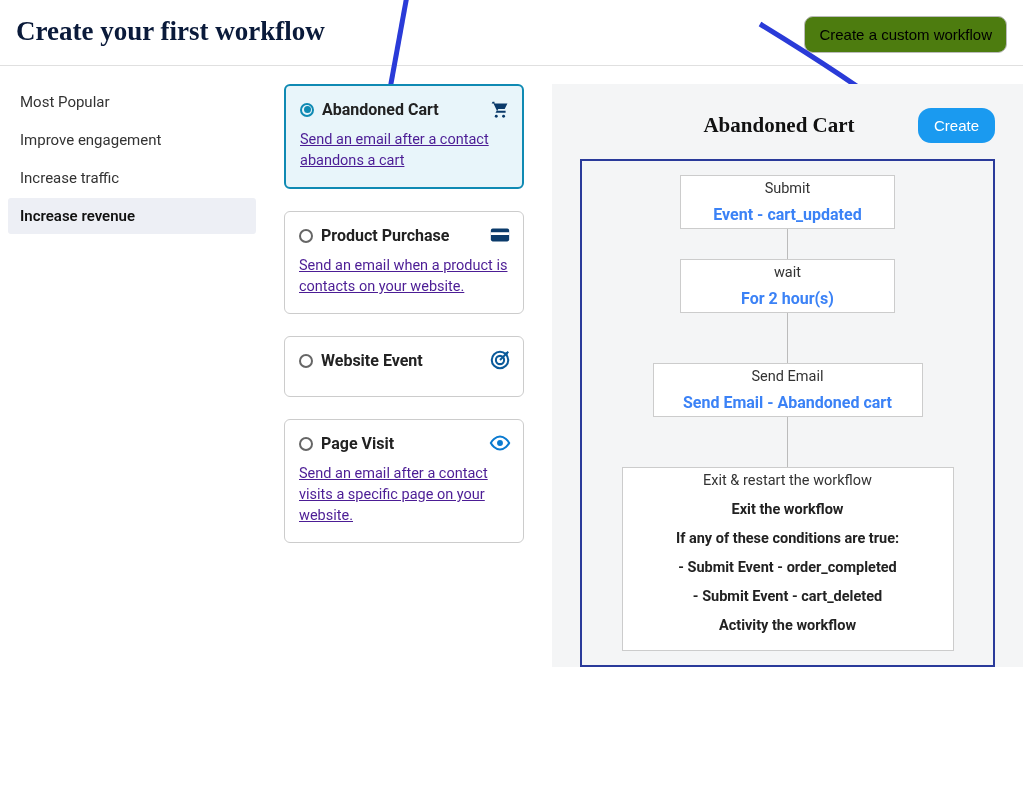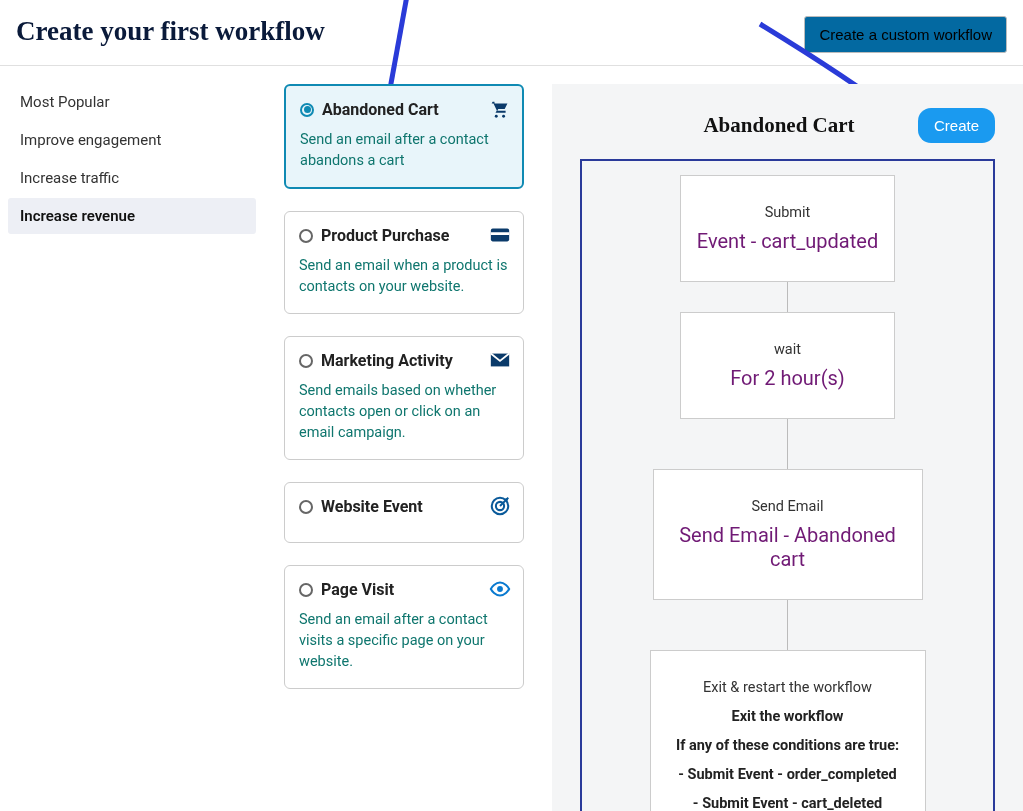--- a/index.html
+++ b/index.html
@@ -1,49 +1,49 @@
 <!DOCTYPE html>
 <html><head>
 <meta charset="utf-8">
 <style>
 * { box-sizing: border-box; margin: 0; padding: 0; }
 body { font-family: -apple-system, BlinkMacSystemFont, "Segoe UI", Roboto, sans-serif; background: #fff; color: #1a1a1a; width: 1023px; height: 811px; overflow: hidden; position: relative; }
 
 .header { display: flex; justify-content: space-between; align-items: flex-start; padding: 16px 16px 12px 16px; border-bottom: 1px solid #e0e0e0; }
 .page-title { font-family: Georgia, "Times New Roman", serif; font-size: 27px; font-weight: 700; color: #0a1a3a; }
-.custom-btn { border: 1px solid #bbb; background: #0369a1; padding: 9px 14px; font-size: 15px; border-radius: 3px; cursor: pointer; }
+.custom-btn { border: 1px solid #bbb; background: #4d7c0f; padding: 9px 14px; font-size: 15px; border-radius: 9px; cursor: pointer; }
 
 .body-wrap { display: flex; padding: 18px 0 0 0; gap: 28px; }
 
 .sidebar { width: 256px; padding-left: 8px; }
 .sidebar-item { padding: 9px 12px; font-size: 15px; color: #333; border-radius: 3px; cursor: pointer; margin-bottom: 2px; }
 .sidebar-item.active { background: #edeff5; font-weight: 600; color: #111; }
 
 .recipes { width: 240px; display: flex; flex-direction: column; gap: 22px; }
 .recipe-card { border: 1px solid #ccc; border-radius: 6px; padding: 14px 14px 16px 14px; cursor: pointer; position: relative; }
 .recipe-card.selected { border: 2px solid #0f8ab3; background: #e8f5fa; }
 .recipe-head { display: flex; align-items: center; gap: 8px; margin-bottom: 10px; }
 .recipe-title { font-weight: 700; font-size: 16px; color: #222; flex: 1; }
-.recipe-desc { font-size: 14.5px; color: #0f766e; line-height: 1.45; }
+.recipe-desc { font-size: 14.5px; color: #4c1d95; line-height: 1.45; text-decoration: underline; }
 .radio { width: 14px; height: 14px; border: 2px solid #666; border-radius: 50%; display: inline-flex; align-items: center; justify-content: center; flex-shrink: 0; }
 .radio.on { border-color: #0f8ab3; }
 .radio.on::after { content: ""; width: 7px; height: 7px; background: #0f8ab3; border-radius: 50%; }
 .card-icon { position: absolute; right: 12px; top: 12px; color: #0a3a6a; }
 .card-icon svg { width: 22px; height: 22px; fill: currentColor; }
 
 .preview-panel { flex: 1; background: #f4f5f6; padding: 24px 28px 0 28px; position: relative; }
 .preview-head { display: flex; justify-content: space-between; align-items: center; margin-bottom: 16px; }
 .preview-title { font-family: Georgia, serif; font-size: 21px; font-weight: 700; color: #111; flex:1; text-align:center; margin-left: 60px; }
 .create-btn { background: #1a9af0; color: #fff; border: none; padding: 9px 16px; font-size: 15px; border-radius: 13px; cursor: pointer; }
 .workflow-box { border: 2px solid #2a3a9a; background: #f4f5f6; padding: 14px 12px; display: flex; flex-direction: column; align-items: center; }
-.step { border: 1px solid #ccc; background: #fff; width: 215px; text-align: center; padding: 28px 10px; }
+.step { border: 1px solid #ccc; background: #fff; width: 215px; text-align: center; padding: 4px 10px; }
 .step.wide { width: 270px; }
-.step.wider { width: 276px; }
+.step.wider { width: 332px; }
 .step-title { font-size: 14.5px; color: #333; margin-bottom: 8px; }
-.step-main { font-size: 20px; font-weight: 400; color: #701a75; }
+.step-main { font-size: 16px; font-weight: 700; color: #3b82f6; }
 .conn { width: 1px; height: 30px; background: #bbb; }
 .conn.tall { height: 50px; }
 .exit-box .step-title { margin-bottom: 12px; }
 .exit-line { font-size: 14.5px; color: #222; margin-bottom: 12px; font-weight: 700; }
 
 .arrow { position: absolute; pointer-events: none; }
 .arrow svg { overflow: visible; }
 </style>
 </head>
 <body>
@@ -99,33 +99,20 @@
             <rect x="2" y="9" width="20" height="3" fill="#fff"></rect>
           </svg>
       </div>
       <div class="recipe-head">
         <span class="radio"></span>
         <span class="recipe-title">Product Purchase</span>
       </div>
       <div class="recipe-desc">Send an email when a product is contacts on your website.</div>
     </div>
 
-    <div class="recipe-card">
-      <div class="card-icon">
-        <svg viewBox="0 0 24 24">
-            <path d="M2 5h20v14h-20z"></path>
-            <path d="M2 5l10 8 10-8" fill="none" stroke="#fff" stroke-width="2"></path>
-          </svg>
-      </div>
-      <div class="recipe-head">
-        <span class="radio"></span>
-        <span class="recipe-title">Marketing Activity</span>
-      </div>
-      <div class="recipe-desc">Send emails based on whether contacts open or click on an email campaign.</div>
-    </div>
 
     <div class="recipe-card">
       <div class="card-icon" style="color:#0a5a9a">
         <svg viewBox="0 0 24 24">
             <circle cx="12" cy="12" r="9" fill="none" stroke="currentColor" stroke-width="2.2"></circle>
             <circle cx="12" cy="12" r="4.5" fill="none" stroke="currentColor" stroke-width="2.2"></circle>
             <path d="M12 12 L21 3" stroke="currentColor" stroke-width="2.2"></path>
             <polygon points="21,3 17,4 20,7" fill="currentColor"></polygon>
           </svg>
       </div>

